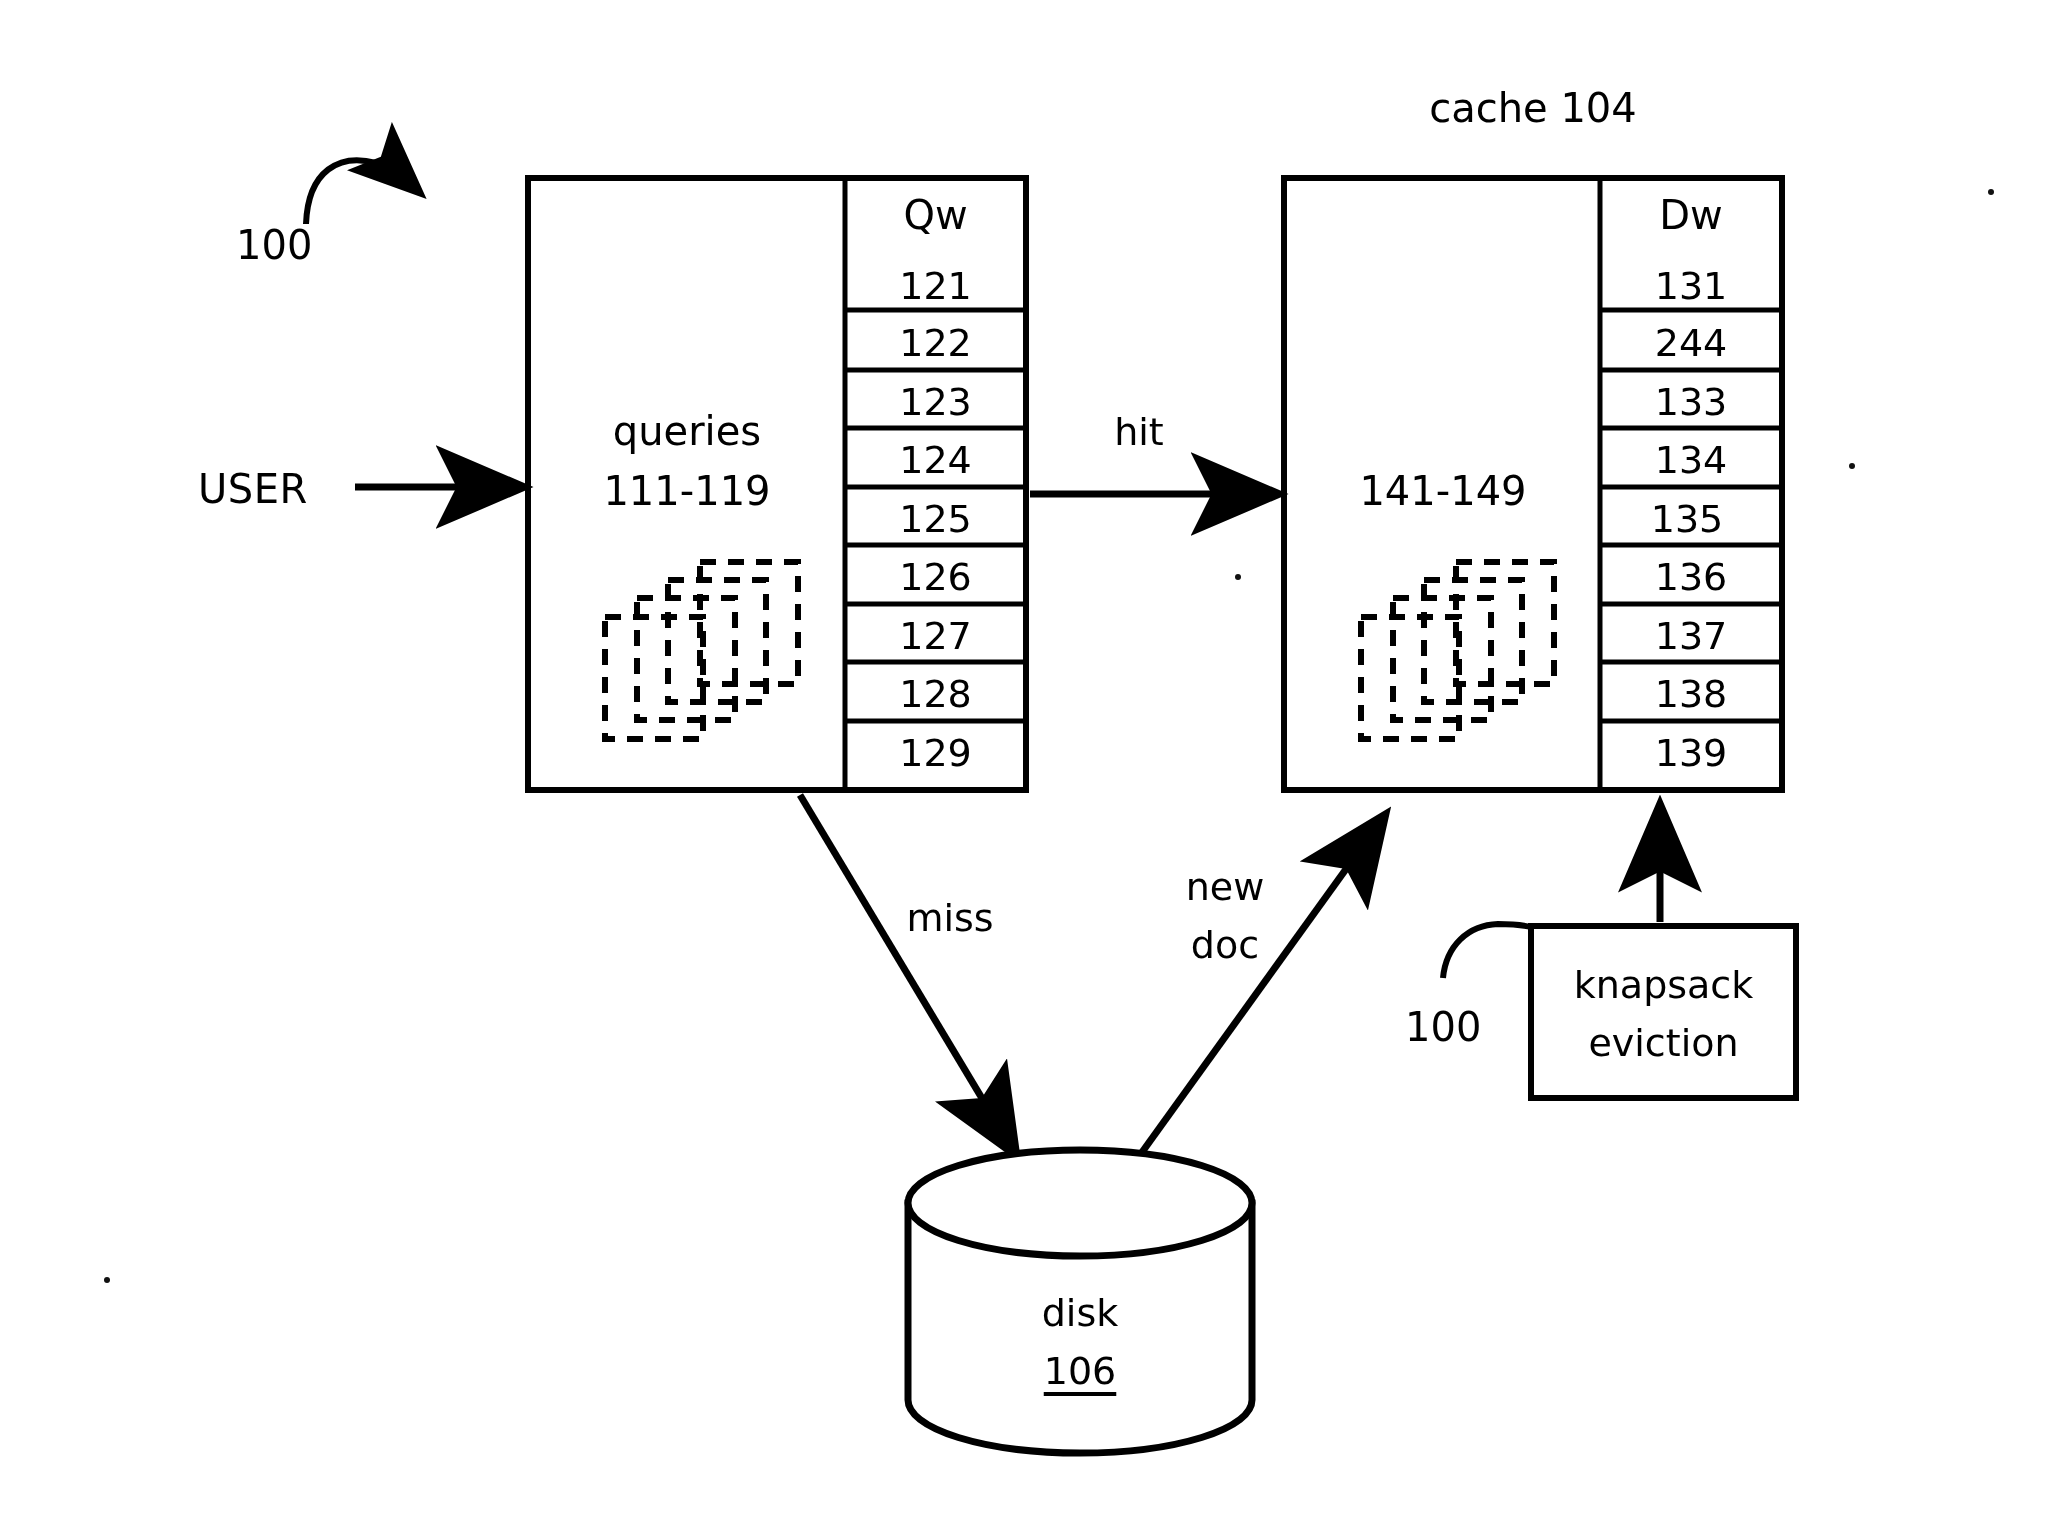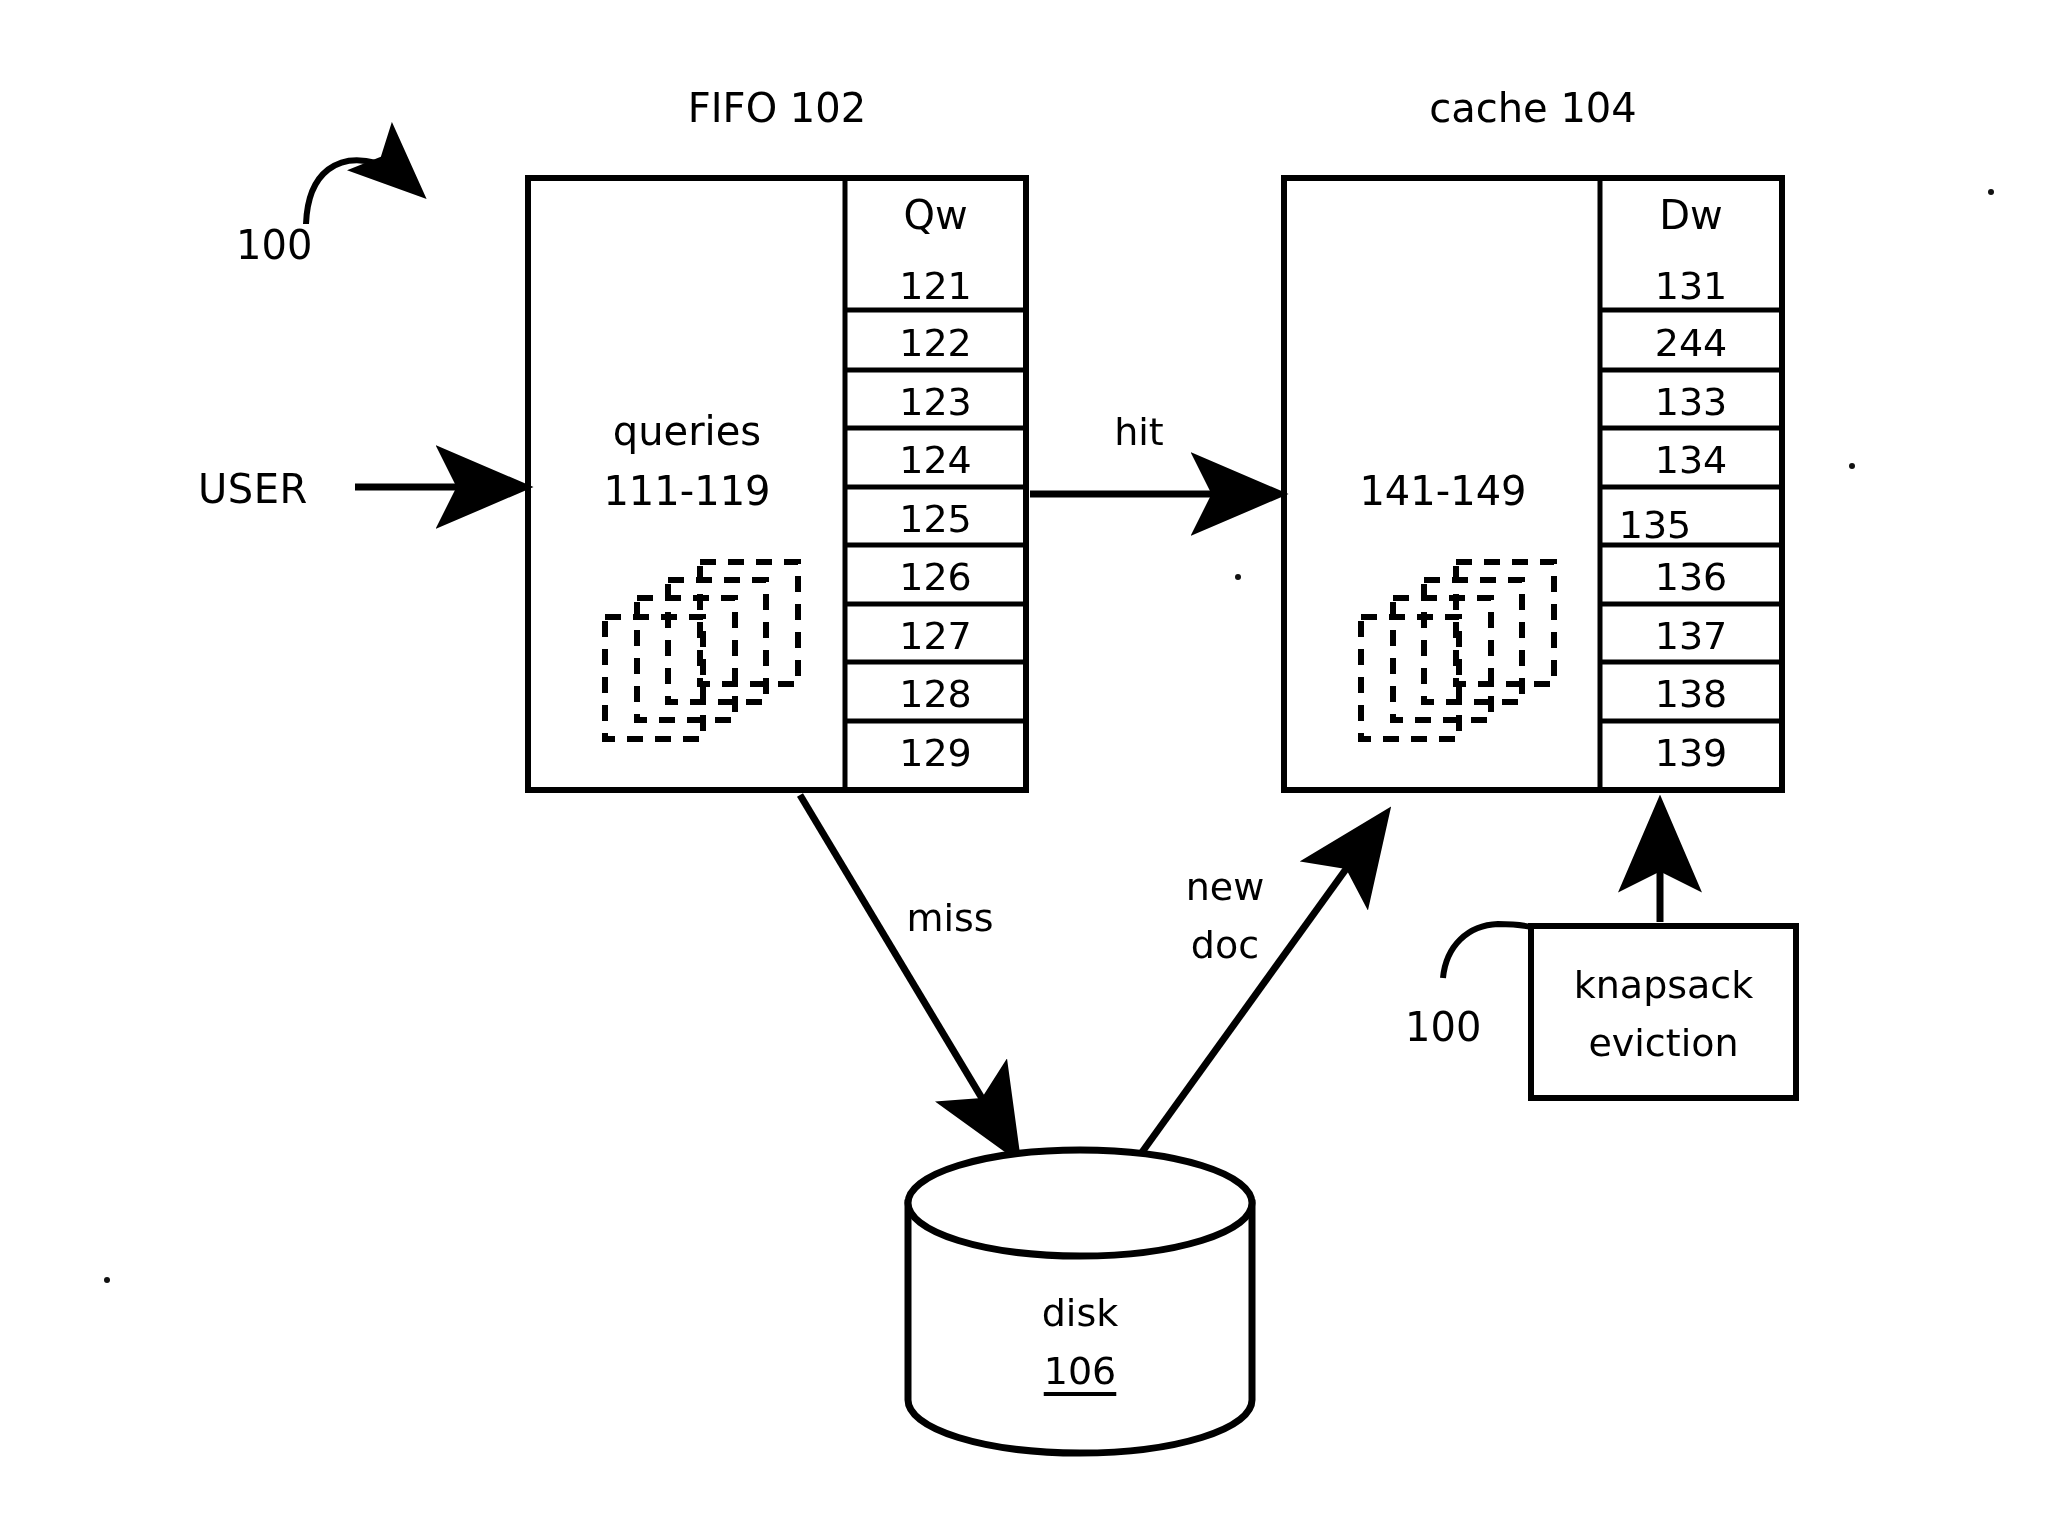--- a/index.html
+++ b/index.html
@@ -174,21 +174,20 @@
     </g>
 
     <g fill="#111">
       <circle cx="1852" cy="466" r="3"></circle>
       <circle cx="1991" cy="192" r="3"></circle>
       <circle cx="1238" cy="577" r="3"></circle>
       <circle cx="107" cy="1280" r="3"></circle>
     </g>
   </svg>
 
-  <div class="lbl t-title" style="left:528px; top:85px; width:498px;">FIFO 102</div>
 
   <div class="lbl t-title" style="left:1284px; top:85px; width:498px;">cache 104</div>
 
   <div class="lbl t-ref" style="left:236px; top:222px;">100</div>
 
   <div class="lbl t-user" style="left:198px; top:466px;">USER</div>
 
   <div class="lbl t-body" style="left:528px; top:408px; width:318px;">queries</div>
   <div class="lbl t-body" style="left:528px; top:468px; width:318px;">111-119</div>
 
@@ -203,21 +202,21 @@
   <div class="lbl t-cell" style="left:845px; top:555px; width:181px;">126</div>
   <div class="lbl t-cell" style="left:845px; top:614px; width:181px;text-align:center;">127</div>
   <div class="lbl t-cell" style="left:845px; top:672px; width:181px;">128</div>
   <div class="lbl t-cell" style="left:845px; top:731px; width:181px;">129</div>
 
   <div class="lbl t-head" style="left:1600px; top:192px; width:182px;">Dw</div>
   <div class="lbl t-cell" style="left:1600px; top:264px; width:182px;">131</div>
   <div class="lbl t-cell" style="left:1600px; top:321px; width:182px;">244</div>
   <div class="lbl t-cell" style="left:1600px; top:380px; width:182px;">133</div>
   <div class="lbl t-cell" style="left:1600px; top:438px; width:182px;">134</div>
-  <div class="lbl t-cell" style="left:1564px; top:497px; width:182px;margin-top:6px;">135</div>
+  <div class="lbl t-cell" style="left:1596px; top:497px; width:182px;">135</div>
   <div class="lbl t-cell" style="left:1600px; top:555px; width:182px;">136</div>
   <div class="lbl t-cell" style="left:1600px; top:614px; width:182px;">137</div>
   <div class="lbl t-cell" style="left:1600px; top:672px; width:182px;">138</div>
   <div class="lbl t-cell" style="left:1600px; top:731px; width:182px;">139</div>
 
   <div class="lbl t-edge" style="left:1064px; top:410px; width:150px;">hit</div>
 
   <div class="lbl t-edge" style="left:880px; top:896px; width:140px;">miss</div>
 
   <div class="lbl t-edge" style="left:1155px; top:865px; width:140px;">new</div>

